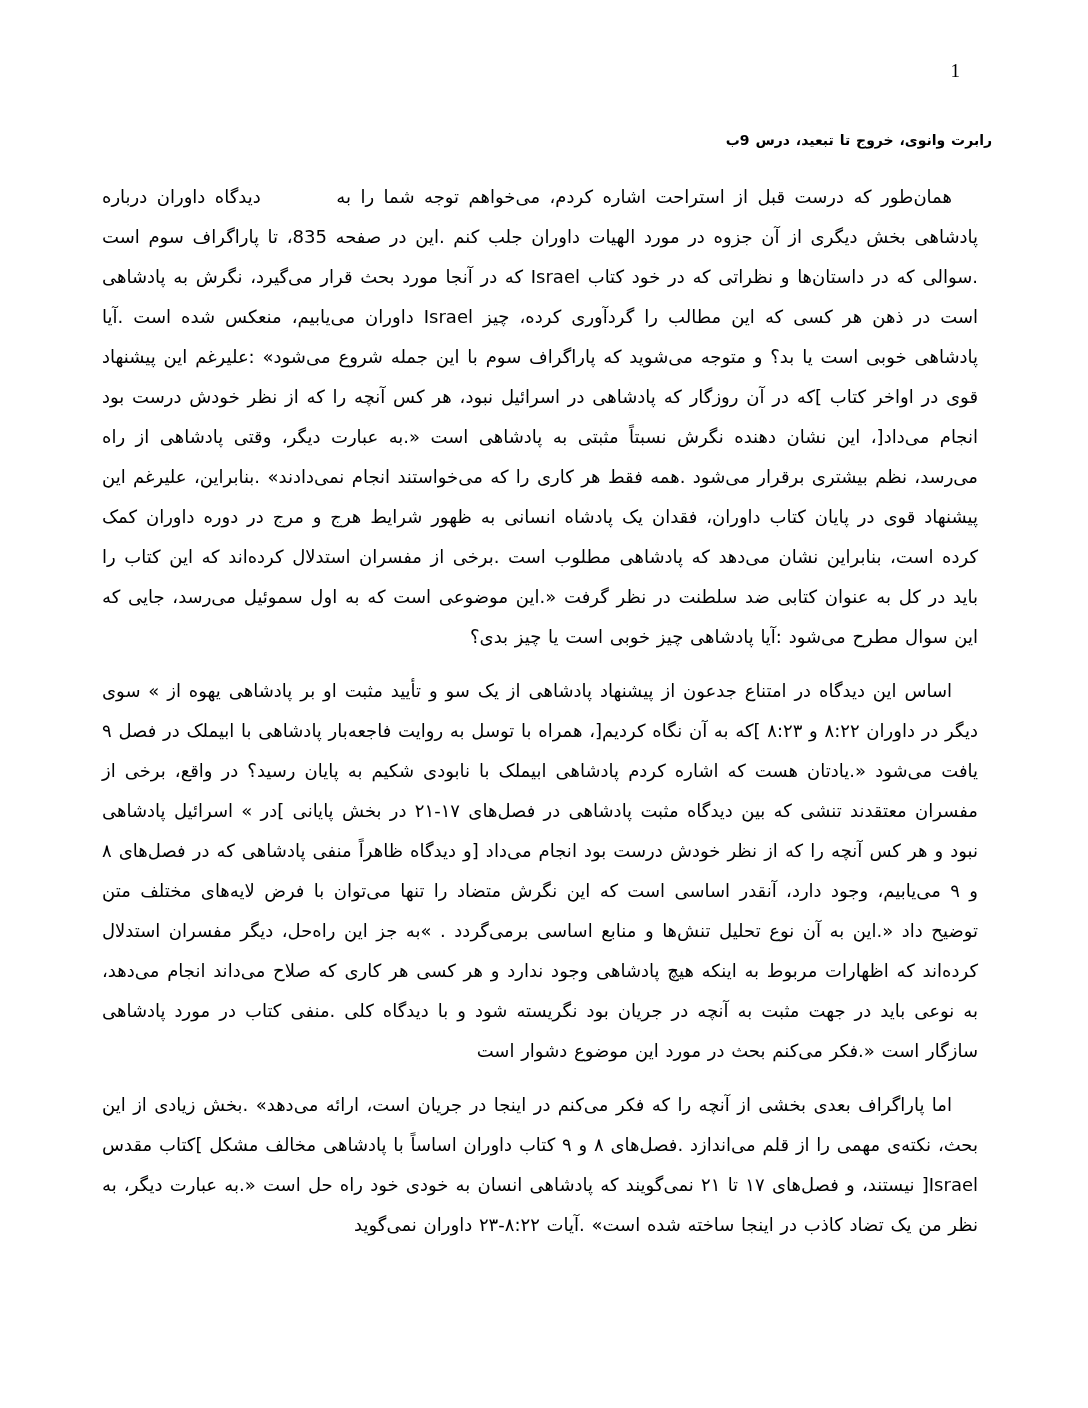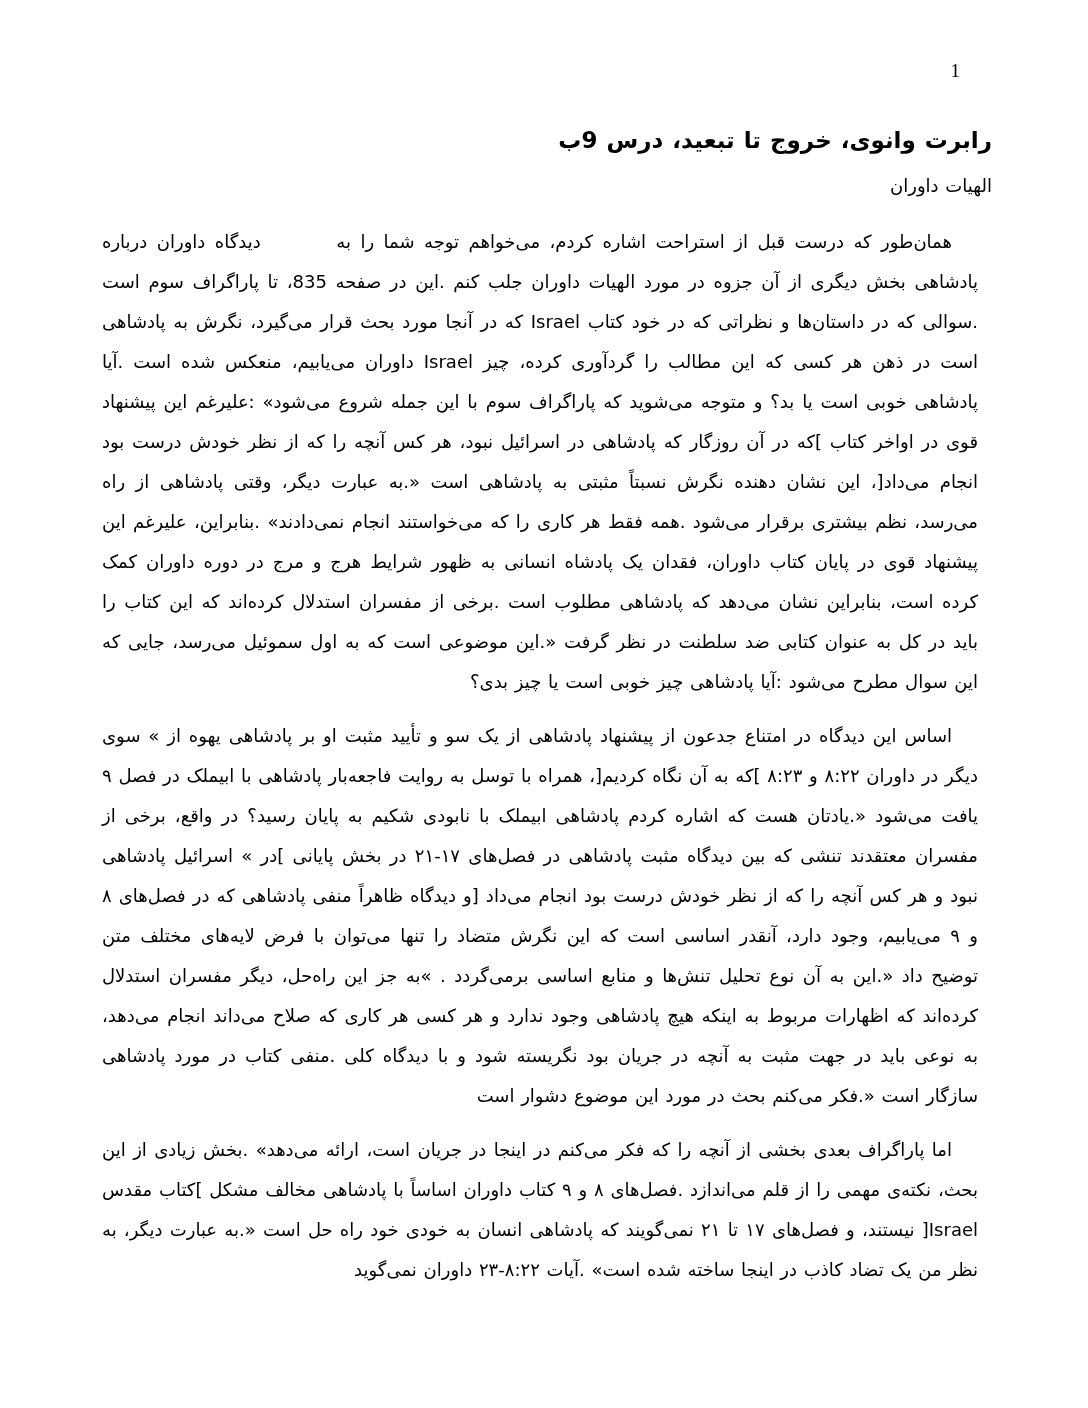--- a/index.html
+++ b/index.html
@@ -33,21 +33,21 @@
     left: 88px;
     direction: rtl;
     unicode-bidi: embed;
     text-align: justify;
     font-size: 18px;
     line-height: 40px;
     word-spacing: 1px;
   }
   .title-line {
     font-weight: bold;
-    font-size: 23px;
+    font-size: 14px;
     line-height: 45px;
     margin: 0;
     text-align: right;
   }
   .section-heading {
     font-size: 18px;
     line-height: 45px;
     margin: 0 0 0 0;
     text-align: right;
   }
@@ -62,21 +62,20 @@
 
 <div class="page">
 
   <div class="page-number">1</div>
 
   <div class="content">
 
     <p class="title-line">رابرت وانوی، خروج تا تبعید، درس 9ب</p>
 
 
-    <p class="section-heading">الهیات داوران</p>
 
     <p class="para">همان‌طور که درست قبل از استراحت اشاره کردم، می‌خواهم توجه شما را به&nbsp;&nbsp;&nbsp;&nbsp;&nbsp;&nbsp;&nbsp; دیدگاه داوران درباره پادشاهی بخش دیگری از آن جزوه در مورد الهیات داوران جلب کنم .این در صفحه 835، تا پاراگراف سوم است .سوالی که در داستان‌ها و نظراتی که در خود کتاب Israel که در آنجا مورد بحث قرار می‌گیرد، نگرش به پادشاهی است در ذهن هر کسی که این مطالب را گردآوری کرده، چیز Israel داوران می‌یابیم، منعکس شده است .آیا پادشاهی خوبی است یا بد؟ و متوجه می‌شوید که پاراگراف سوم با این جمله شروع می‌شود» :علیرغم این پیشنهاد قوی در اواخر کتاب ]که در آن روزگار که پادشاهی در اسرائیل نبود، هر کس آنچه را که از نظر خودش درست بود انجام می‌داد[، این نشان دهنده نگرش نسبتاً مثبتی به پادشاهی است «.به عبارت دیگر، وقتی پادشاهی از راه می‌رسد، نظم بیشتری برقرار می‌شود .همه فقط هر کاری را که می‌خواستند انجام نمی‌دادند» .بنابراین، علیرغم این پیشنهاد قوی در پایان کتاب داوران، فقدان یک پادشاه انسانی به ظهور شرایط هرج و مرج در دوره داوران کمک کرده است، بنابراین نشان می‌دهد که پادشاهی مطلوب است .برخی از مفسران استدلال کرده‌اند که این کتاب را باید در کل به عنوان کتابی ضد سلطنت در نظر گرفت «.این موضوعی است که به اول سموئیل می‌رسد، جایی که این سوال مطرح می‌شود :آیا پادشاهی چیز خوبی است یا چیز بدی؟</p>
 
     <p class="para">اساس این دیدگاه در امتناع جدعون از پیشنهاد پادشاهی از یک سو و تأیید مثبت او بر پادشاهی یهوه از » سوی دیگر در داوران ٨:٢٢ و ٨:٢٣ ]که به آن نگاه کردیم[، همراه با توسل به روایت فاجعه‌بار پادشاهی با ابیملک در فصل ٩ یافت می‌شود «.یادتان هست که اشاره کردم پادشاهی ابیملک با نابودی شکیم به پایان رسید؟ در واقع، برخی از مفسران معتقدند تنشی که بین دیدگاه مثبت پادشاهی در فصل‌های ١٧-٢١ در بخش پایانی ]در » اسرائیل پادشاهی نبود و هر کس آنچه را که از نظر خودش درست بود انجام می‌داد [و دیدگاه ظاهراً منفی پادشاهی که در فصل‌های ٨ و ٩ می‌یابیم، وجود دارد، آنقدر اساسی است که این نگرش متضاد را تنها می‌توان با فرض لایه‌های مختلف متن توضیح داد «.این به آن نوع تحلیل تنش‌ها و منابع اساسی برمی‌گردد . »به جز این راه‌حل، دیگر مفسران استدلال کرده‌اند که اظهارات مربوط به اینکه هیچ پادشاهی وجود ندارد و هر کسی هر کاری که صلاح می‌داند انجام می‌دهد، به نوعی باید در جهت مثبت به آنچه در جریان بود نگریسته شود و با دیدگاه کلی .منفی کتاب در مورد پادشاهی سازگار است «.فکر می‌کنم بحث در مورد این موضوع دشوار است</p>
 
     <p class="para">اما پاراگراف بعدی بخشی از آنچه را که فکر می‌کنم در اینجا در جریان است، ارائه می‌دهد» .بخش زیادی از این بحث، نکته‌ی مهمی را از قلم می‌اندازد .فصل‌های ٨ و ٩ کتاب داوران اساساً با پادشاهی مخالف مشکل ]کتاب مقدس Israel[ نیستند، و فصل‌های ١٧ تا ٢١ نمی‌گویند که پادشاهی انسان به خودی خود راه حل است «.به عبارت دیگر، به نظر من یک تضاد کاذب در اینجا ساخته شده است» .آیات ٨:٢٢-٢٣ داوران نمی‌گوید</p>
 
   </div>
 </div>
 

